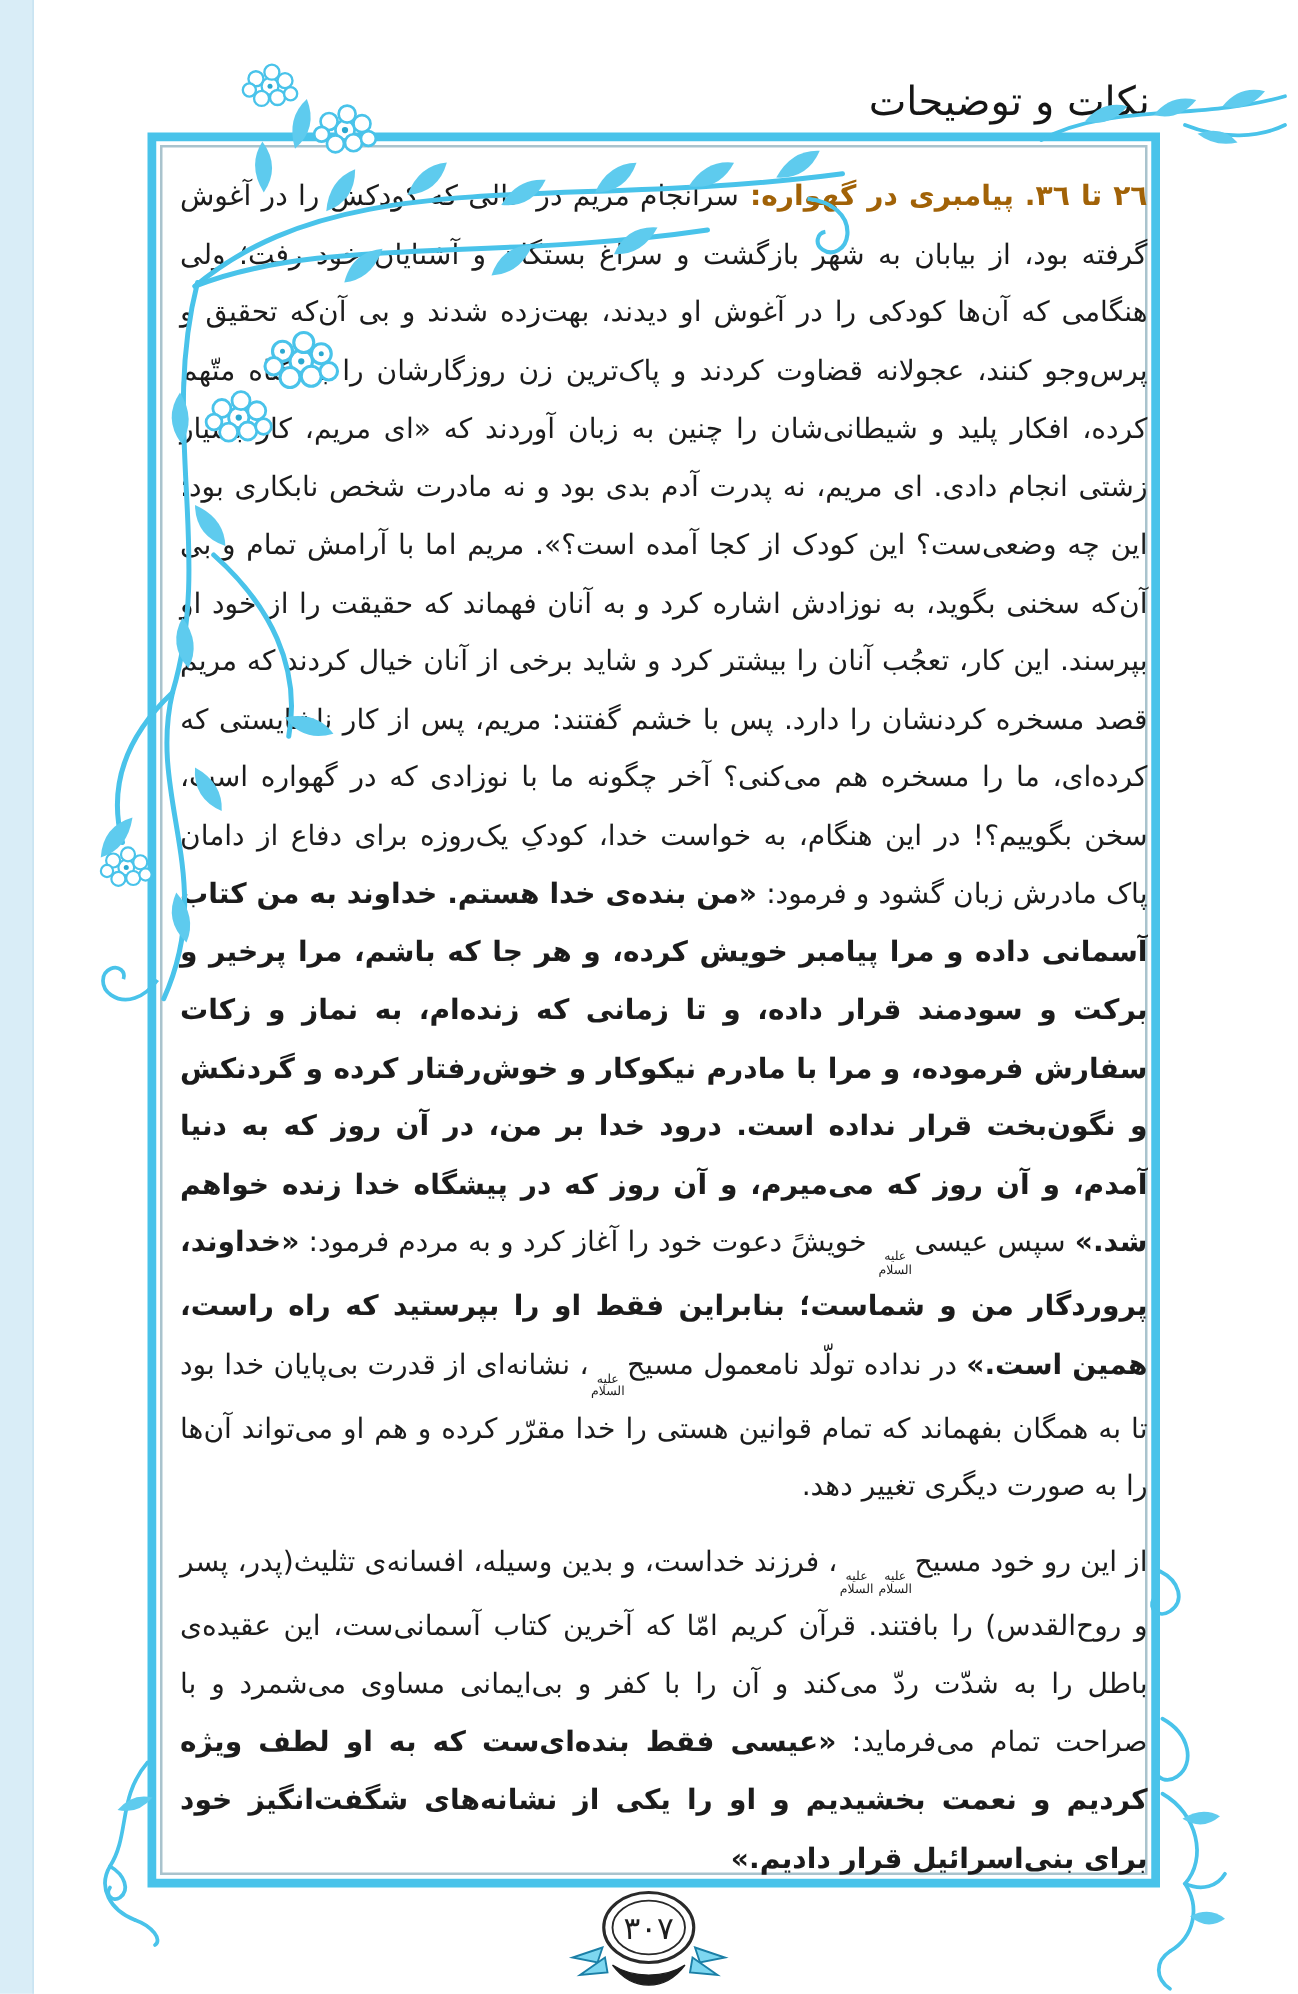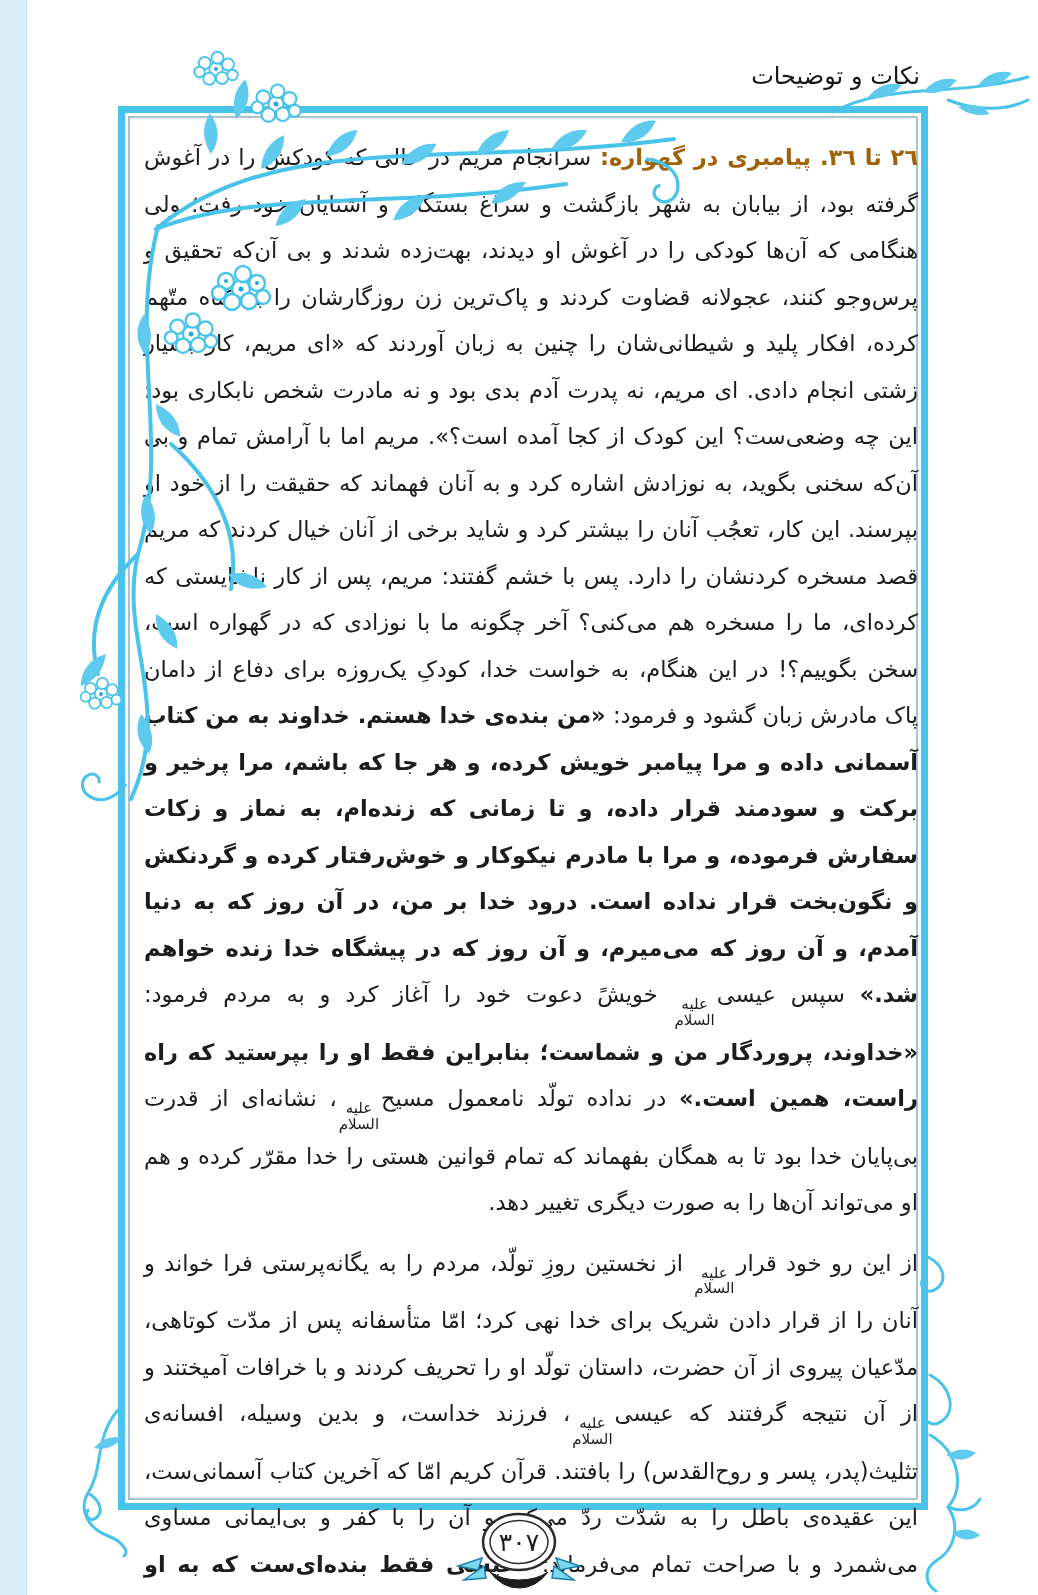--- a/index.html
+++ b/index.html
@@ -7,42 +7,42 @@
     width:1038px;height:1595px;position:relative;background:#ffffff;
     font-family:"DejaVu Sans","Liberation Sans",sans-serif;
     overflow:hidden;
   }
   .left-strip{
     position:absolute;left:0;top:0;width:26px;height:1595px;
     background:#d9edf7;border-right:1px solid #c2dff0;
   }
   .header-title{
     position:absolute;top:62px;right:118px;direction:rtl;
-    font-size:24px;color:#161616;letter-spacing:0;
+    font-size:32px;color:#161616;letter-spacing:0;
   }
   .frame{
     position:absolute;left:118px;top:106px;width:810px;height:1404px;
     border:7px solid #49C3EA;box-sizing:border-box;background:transparent;
   }
   .frame-inner{
     position:absolute;inset:3px;border:2px solid #a9c3cd;
   }
   .body-text{
     position:absolute;top:134px;right:120px;width:774px;
     direction:rtl;text-align:justify;
     font-size:22.5px;line-height:46.5px;color:#1c1c1c;
   }
   .para{margin:0;}
   .para + .para{margin-top:14px;}
   .seg-heading{color:#a16207;font-weight:bold;}
   .seg-bold{font-weight:bold;}
   .seg-normal{font-weight:normal;}
   .hon{
     display:inline-flex;flex-direction:column;align-items:center;
-    font-size:15px;line-height:1.05;vertical-align:-7px;margin:0 2px;color:#1c1c1c;
+    font-size:10px;line-height:1.05;vertical-align:-7px;margin:0 2px;color:#1c1c1c;
   }
   svg{position:absolute;}
   .page-badge{left:452px;top:1500px;}
 </style>
 </head>
 <body>
 
 <div class="left-strip"></div>
 
 <div class="header-title">نکات و توضیحات</div>
@@ -52,24 +52,24 @@
 </div>
 
 <div class="body-text">
     <div class="para"><span class="seg-heading">٢٦ تا ٣٦. پیامبری در گهواره: </span><span class="seg-normal">سرانجام مریم در حالی که کودکش را در آغوش گرفته بود، از بیابان به شهر بازگشت و سراغ بستگان و آشنایان خود رفت؛ ولی هنگامی که آن‌ها کودکی را در آغوش او دیدند، بهت‌زده شدند و بی آن‌که تحقیق و پرس‌وجو کنند، عجولانه قضاوت کردند و پاک‌ترین زن روزگارشان را به گناه متّهم کرده، افکار پلید و شیطانی‌شان را چنین به زبان آوردند که «ای مریم، کار بسیار زشتی انجام دادی. ای مریم، نه پدرت آدم بدی بود و نه مادرت شخص نابکاری بود؛ این چه وضعی‌ست؟ این کودک از کجا آمده است؟». مریم اما با آرامش تمام و بی آن‌که سخنی بگوید، به نوزادش اشاره کرد و به آنان فهماند که حقیقت را از خود او بپرسند. این کار، تعجُب آنان را بیشتر کرد و شاید برخی از آنان خیال کردند که مریم قصد مسخره کردنشان را دارد. پس با خشم گفتند: مریم، پس از کار ناشایستی که کرده‌ای، ما را مسخره هم می‌کنی؟ آخر چگونه ما با نوزادی که در گهواره است، سخن بگوییم؟! در این هنگام، به خواست خدا، کودکِ یک‌روزه برای دفاع از دامان پاک مادرش زبان گشود و فرمود: </span><span class="seg-bold">«من بنده‌ی خدا هستم. خداوند به من کتاب آسمانی داده و مرا پیامبر خویش کرده، و هر جا که باشم، مرا پرخیر و برکت و سودمند قرار داده، و تا زمانی که زنده‌ام، به نماز و زکات سفارش فرموده، و مرا با مادرم نیکوکار و خوش‌رفتار کرده و گردنکش و نگون‌بخت قرار نداده است. درود خدا بر من، در آن روز که به دنیا آمدم، و آن روز که می‌میرم، و آن روز که در پیشگاه خدا زنده خواهم شد.»</span><span class="seg-normal"> سپس عیسی</span><span class="hon">
         <span>علیه</span>
         <span>السلام</span>
       </span><span class="seg-normal"> خویشً دعوت خود را آغاز کرد و به مردم فرمود: </span><span class="seg-bold">«خداوند، پروردگار من و شماست؛ بنابراین فقط او را بپرستید که راه راست، همین است.»</span><span class="seg-normal"> در نداده تولّد نامعمول مسیح</span><span class="hon">
         <span>علیه</span>
         <span>السلام</span>
       </span><span class="seg-normal">، نشانه‌ای از قدرت بی‌پایان خدا بود تا به همگان بفهماند که تمام قوانین هستی را خدا مقرّر کرده و هم او می‌تواند آن‌ها را به صورت دیگری تغییر دهد.</span></div>
-    <div class="para"><span class="seg-normal">از این رو خود قرار</span><span class="hon">
+    <div class="para"><span class="seg-normal">از این رو خود مسیح</span><span class="hon">
         <span>علیه</span>
         <span>السلام</span>
-      </span><span class="seg-normal"> از نخستین روزِ تولّد، مردم را به یگانه‌پرستی فرا خواند و آنان را از قرار دادن شریک برای خدا نهی کرد؛ امّا متأسفانه پس از مدّت کوتاهی، مدّعیان پیروی از آن حضرت، داستان تولّد او را تحریف کردند و با خرافات آمیختند و از آن نتیجه گرفتند که عیسی</span><span class="hon">
+      </span><span class="hon">
         <span>علیه</span>
         <span>السلام</span>
       </span><span class="seg-normal">، فرزند خداست، و بدین وسیله، افسانه‌ی تثلیث(پدر، پسر و روح‌القدس) را بافتند. قرآن کریم امّا که آخرین کتاب آسمانی‌ست، این عقیده‌ی باطل را به شدّت ردّ می‌کند و آن را با کفر و بی‌ایمانی مساوی می‌شمرد و با صراحت تمام می‌فرماید: </span><span class="seg-bold">«عیسی فقط بنده‌ای‌ست که به او لطف ویژه کردیم و نعمت بخشیدیم و او را یکی از نشانه‌های شگفت‌انگیز خود برای بنی‌اسرائیل قرار دادیم.»</span></div>
   </div>
 
 <svg style="left:6px;top:14px" width="700" height="800" viewBox="0 0 700 800">
   <defs>
     <path id="lf" d="M0 0 Q 16 -20 38 -15 Q 24 6 0 0 Z"></path>
     <g id="flw">
       <circle cx="0" cy="0" r="9"></circle>

